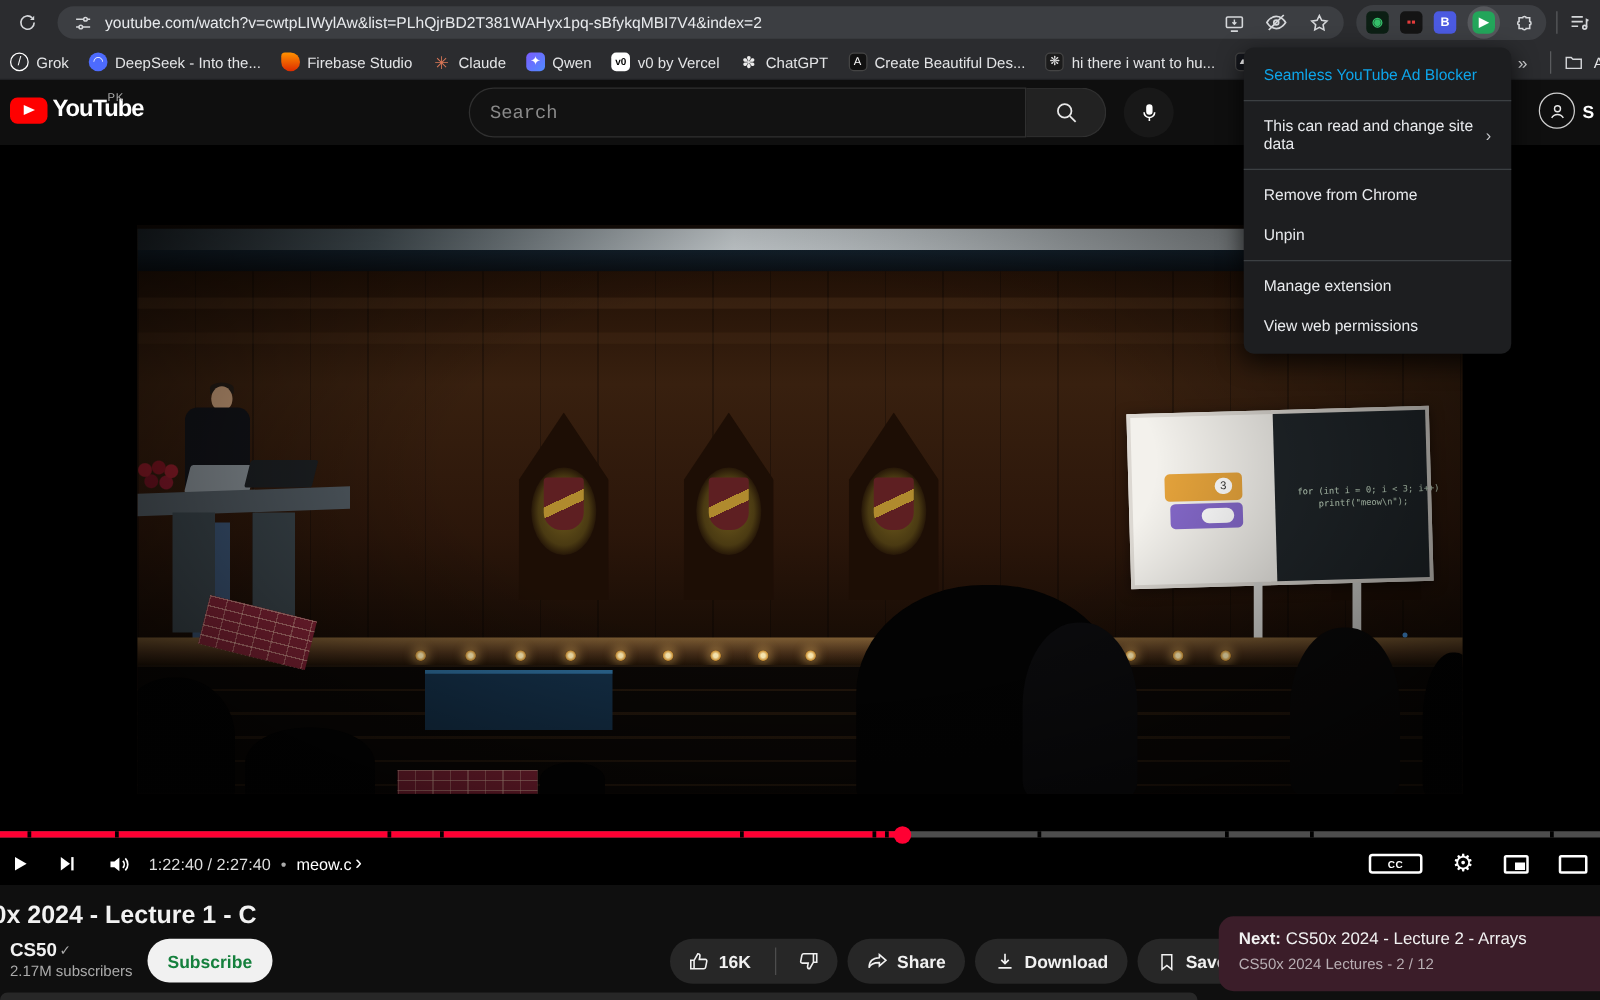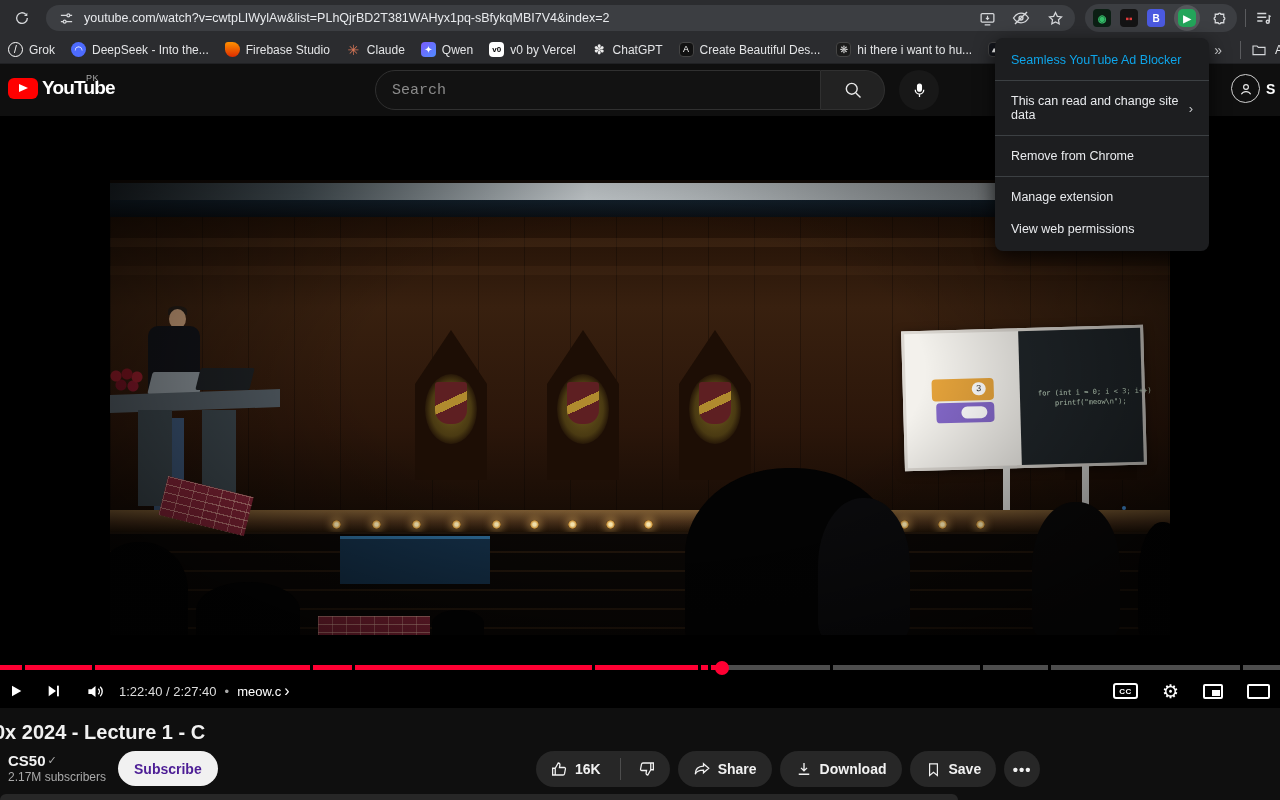--- a/index.html
+++ b/index.html
@@ -119,36 +119,36 @@
   .prog-base { position:absolute; left:0; top:2px; width:1280px; height:5px; background:#4d4d4d; }
   .prog-played { position:absolute; left:0; top:2px; width:722px; height:5px; background:#ff0033; }
   .seg-gap { position:absolute; top:2px; width:3px; height:5px; background:#000; }
   .scrubber { position:absolute; left:715px; top:-2px; width:14px; height:14px; border-radius:50%; background:#ff0033; }
   .controls { position:absolute; left:0; top:558px; width:1280px; height:34px; display:flex; align-items:center; color:#fff; }
   .ctrl { display:flex; align-items:center; justify-content:center; color:#fff; }
   .time-text { font-size:13px; color:#ddd; margin-left:14px; white-space:nowrap; }
   .chapter { font-size:13px; color:#fff; margin-left:8px; white-space:nowrap; }
   .chev { color:#fff; font-size:16px; margin-left:3px; }
   .ctrl-right { margin-left:auto; display:flex; align-items:center; gap:24px; margin-right:10px; }
-  .cc-box { width:25px; height:16px; border:2px solid #fff; border-radius:3px; font-size:8px; font-weight:bold;
+  .cc-box { width:43px; height:16px; border:2px solid #fff; border-radius:3px; font-size:8px; font-weight:bold;
     display:flex; align-items:center; justify-content:center; letter-spacing:.5px; }
   .gear { font-size:19px; }
   .minip { width:20px; height:15px; border:2px solid #fff; border-radius:2px; position:relative; }
   .minip::after { content:""; position:absolute; right:1px; bottom:1px; width:8px; height:6px; background:#fff; }
   .theater { width:23px; height:15px; border:2px solid #fff; border-radius:2px; }
 
   
   .below { position:absolute; left:0; top:708px; width:1280px; height:92px; background:#0f0f0f; }
   .vid-title { position:absolute; left:-6px; top:13px; font-size:20px; font-weight:bold; color:#f1f1f1; white-space:nowrap; }
   .ch-name-row { position:absolute; left:8px; top:44px; display:flex; align-items:center; gap:2px; }
   .ch-name { font-size:15px; font-weight:bold; color:#f1f1f1; }
   .ch-check { font-size:11px; color:#aaa; }
   .ch-subs { position:absolute; left:8px; top:62px; font-size:12px; color:#aaaaaa; }
   .subscribe-btn { position:absolute; left:118px; top:43px; height:35px; padding:0 16px; border-radius:18px;
-    background:#f1f1f1; color:#4c1d95; font-size:14px; font-weight:bold; display:flex; align-items:center; }
+    background:#f1f1f1; color:#15803d; font-size:14px; font-weight:bold; display:flex; align-items:center; }
   .actions { position:absolute; left:536px; top:43px; display:flex; align-items:center; gap:8px; }
   .pill { height:36px; background:#272727; border-radius:18px; display:flex; align-items:center;
     padding:0 15px; font-size:14px; font-weight:bold; color:#f1f1f1; gap:7px; white-space:nowrap; }
   .like-pill { padding:0; }
   .like-seg { display:flex; align-items:center; gap:7px; padding:0 12px 0 14px; }
   .like-div { width:1px; height:22px; background:#4d4d4d; }
   .dislike-seg { padding:0 14px 0 10px; display:flex; align-items:center; }
   .more-btn { width:36px; height:36px; border-radius:50%; background:#272727; color:#f1f1f1;
     display:flex; align-items:center; justify-content:center; font-size:15px; letter-spacing:1px; font-weight:bold; }
   .next-panel { position:absolute; left:975px; top:25px; width:305px; height:60px; background:#3b1d29;
@@ -493,28 +493,33 @@
     </div>
     <div class="pill">
       <svg width="17" height="17" viewBox="0 0 24 24" fill="none" stroke="currentColor" stroke-width="1.7">
           <path d="M6.5 4h11v16.5L12 16l-5.5 4.5z"></path>
         </svg>
       <span>Save</span>
     </div>
     <div class="more-btn">•••</div>
   </div>
 
+  <div class="next-panel">
+    <div class="next-line1"><b>Next:</b> <span>CS50x 2024 - Lecture 2 - Arrays</span></div>
+    <div class="next-line2">CS50x 2024 Lectures - 2 / 12</div>
+  </div>
   <div class="desc-strip"></div>
 </div>
 
 <div class="ext-menu">
   <div class="hdr">Seamless YouTube Ad Blocker</div>
   <div class="div"></div>
   <div class="mi">
     <span>This can read and change site data</span>
     <span class="arrow">›</span>
   </div>
   <div class="div"></div>
   <div class="mi">Remove from Chrome</div>
+  <div class="mi">Unpin</div>
   <div class="div"></div>
   <div class="mi">Manage extension</div>
   <div class="mi">View web permissions</div>
 </div>
 
 </body></html>

